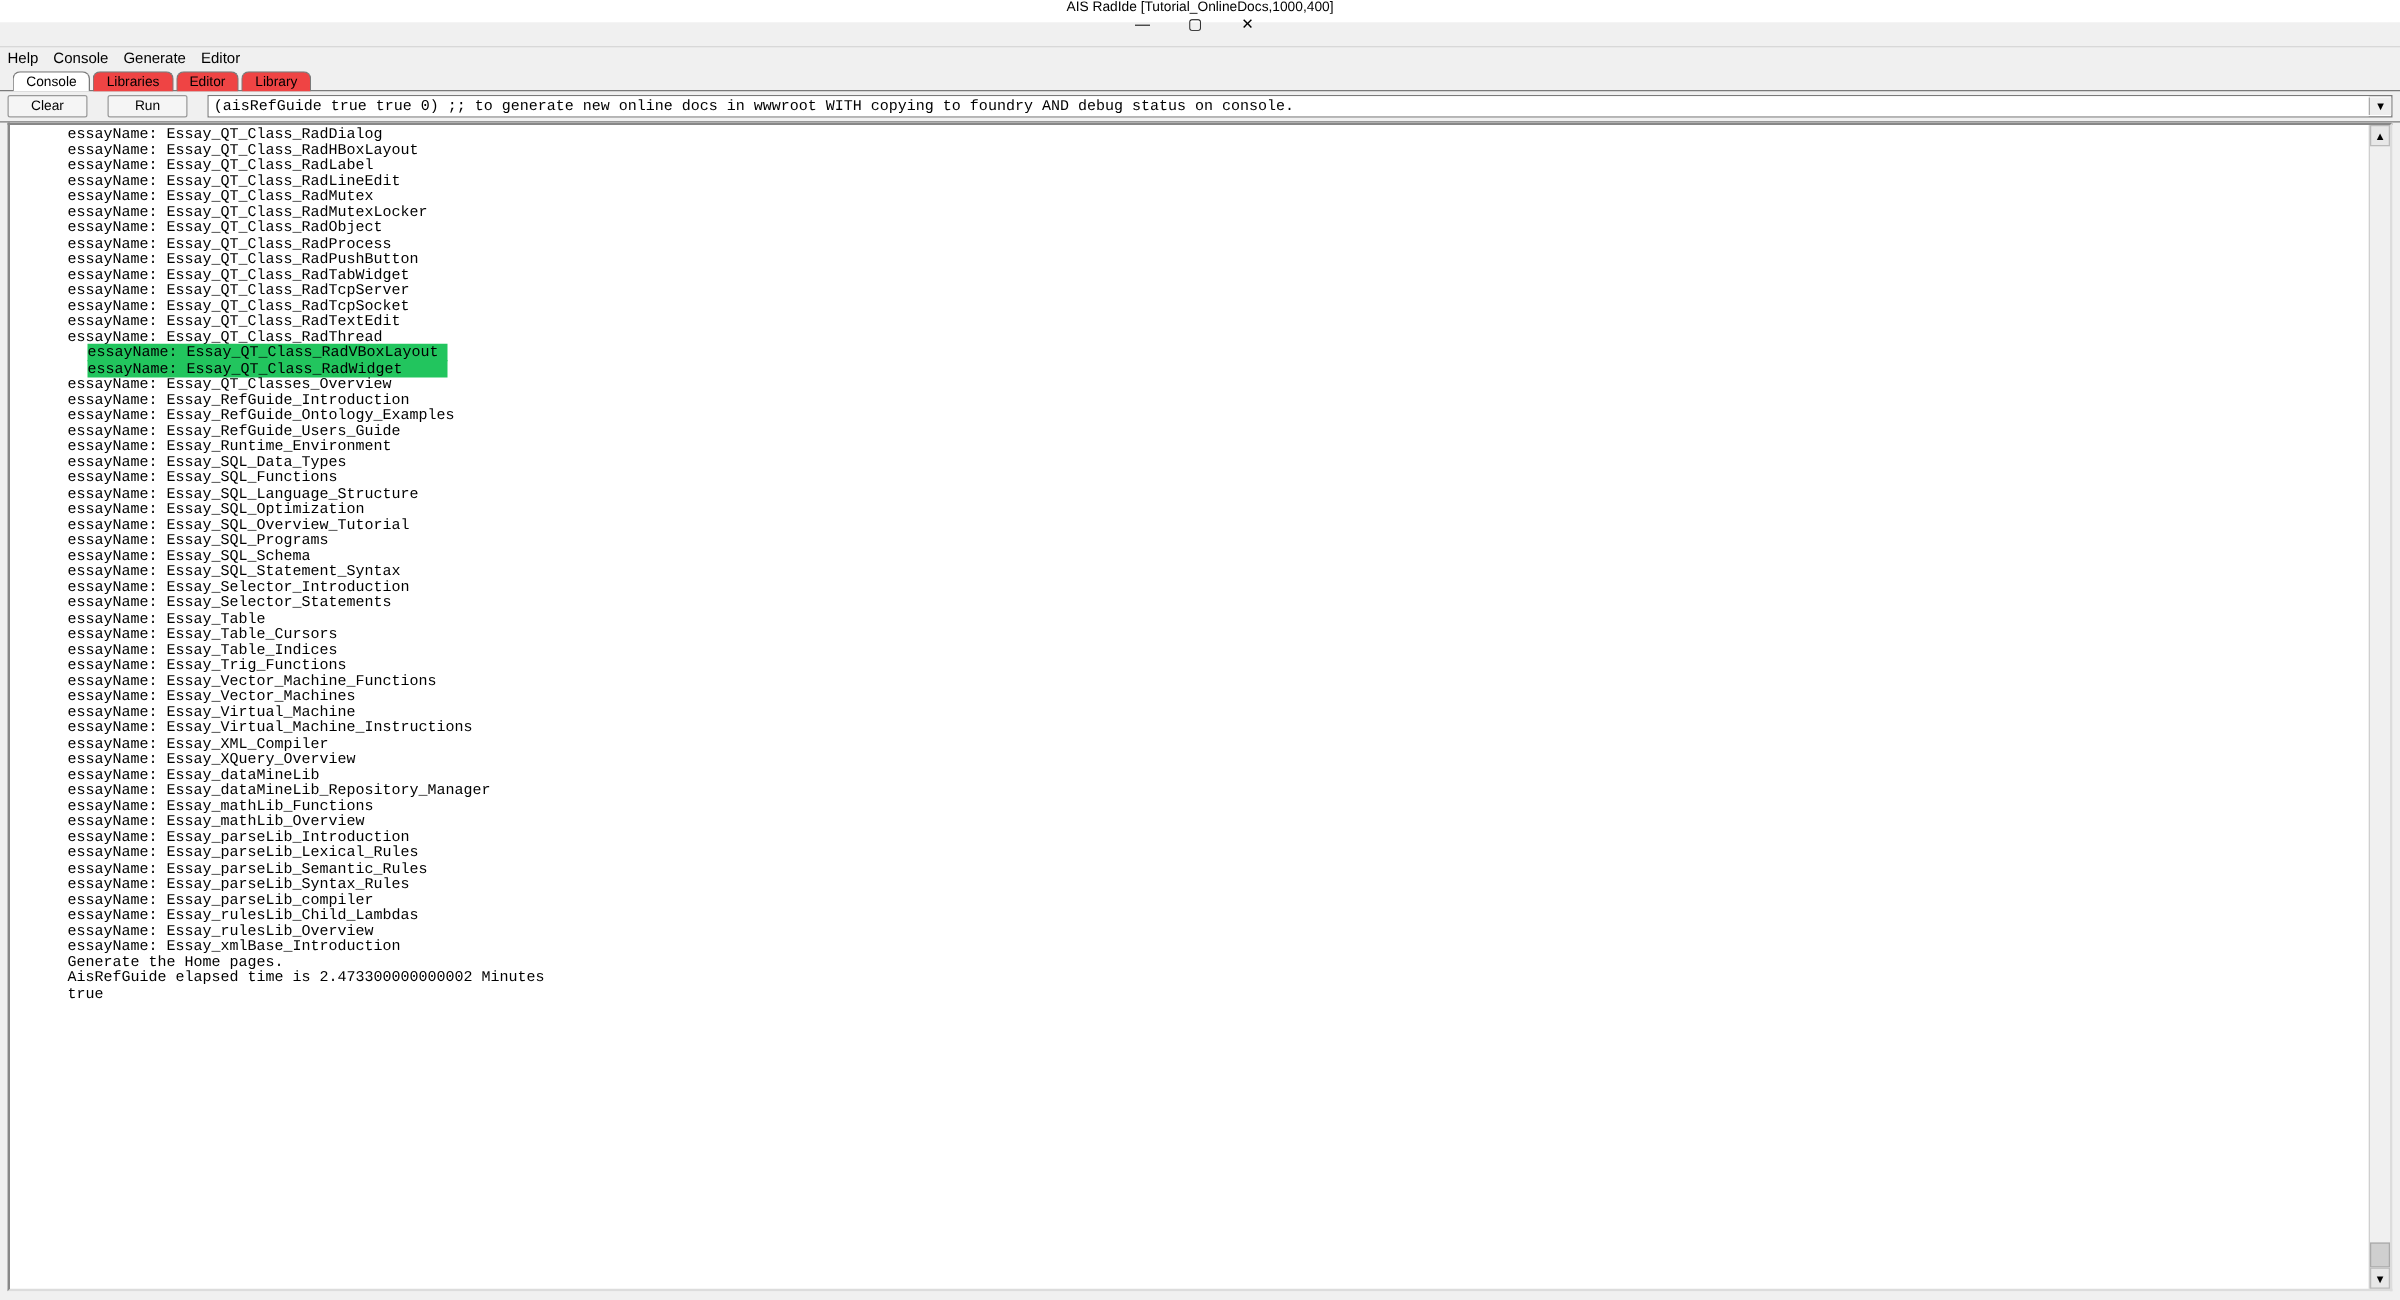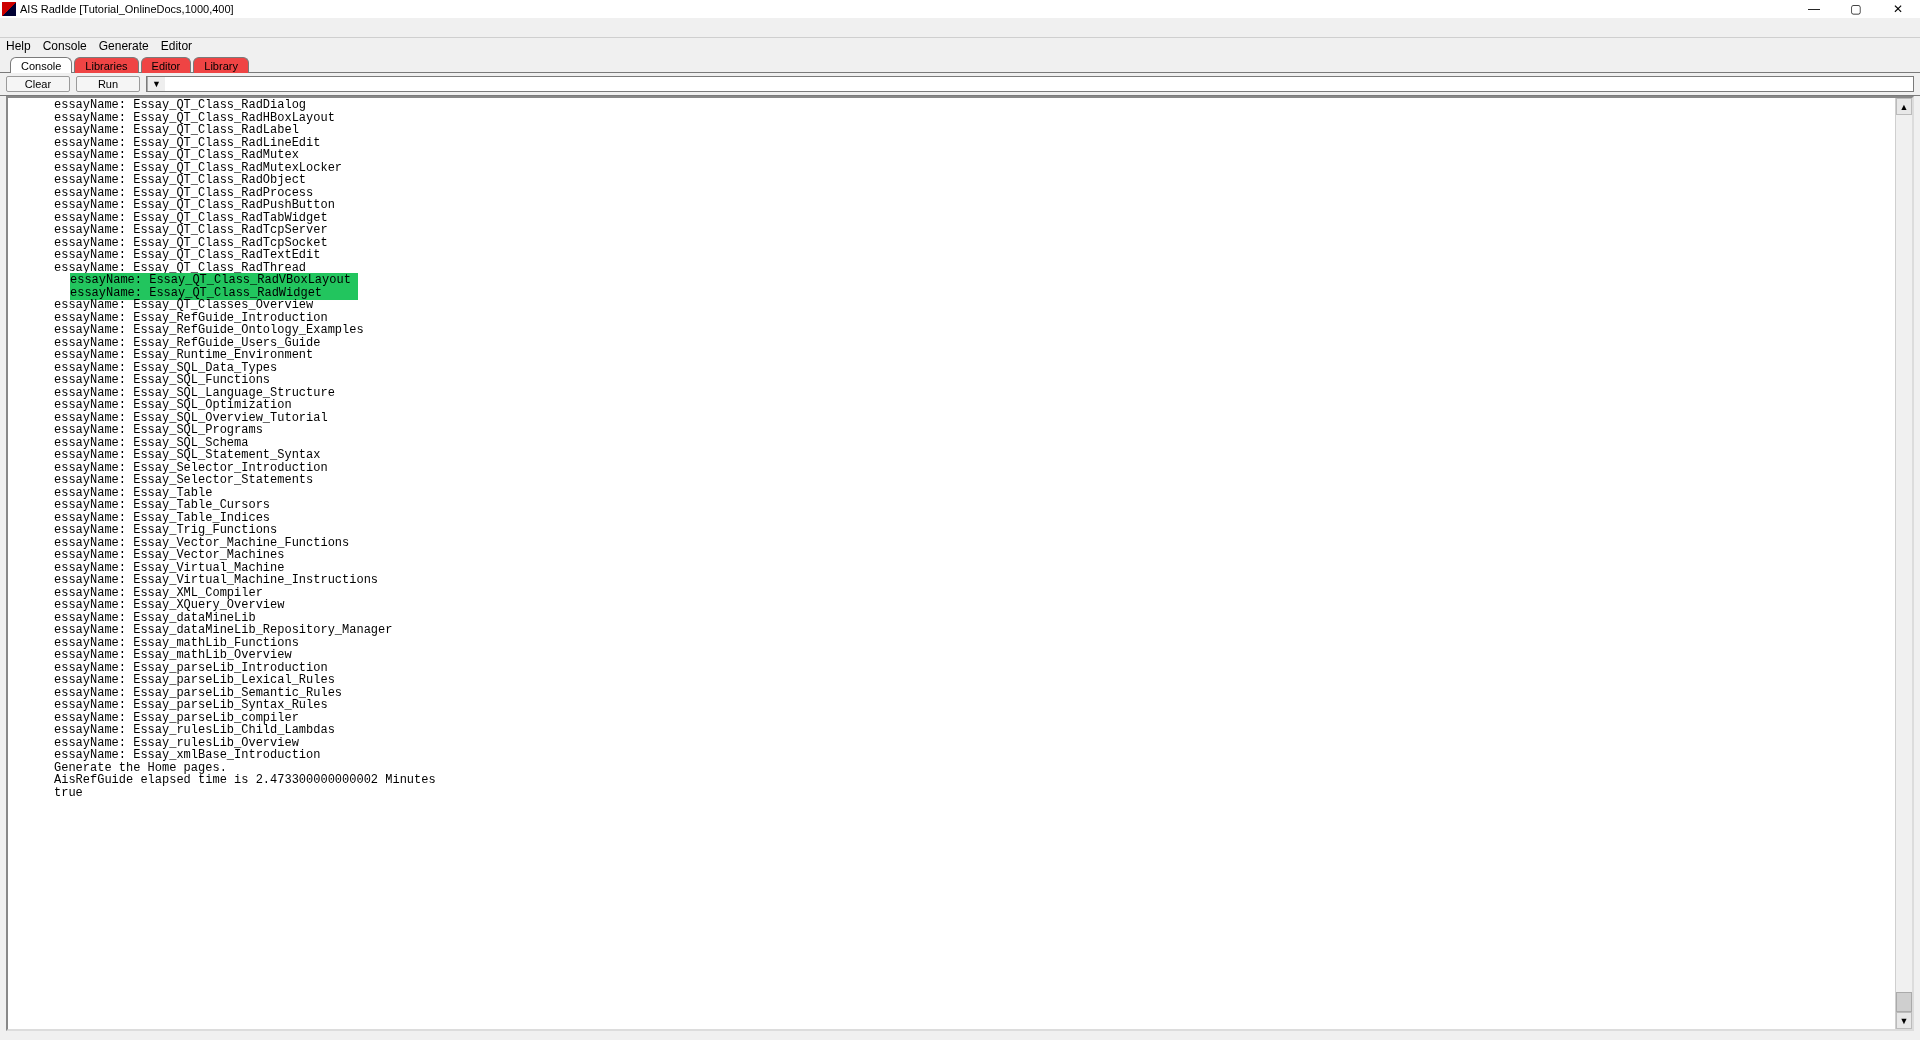--- a/index.html
+++ b/index.html
@@ -11,20 +11,21 @@
   height: 1040px;
   overflow: hidden;
 }
 .titlebar {
   height: 18px;
   background: #ffffff;
   display: flex;
   align-items: center;
   padding: 0 2px;
   font-size: 11px;
+  flex-direction: column;
 }
 .titlebar .app-icon {
   width: 14px; height: 14px;
   background: linear-gradient(135deg,#c00 50%,#003 50%);
   margin-right: 4px;
 }
 .titlebar .title { flex: 0 0 auto; }
 .titlebar .spacer { flex: 1; }
 .titlebar .win-controls { display: flex; gap: 18px; margin-right: 8px; }
 .titlebar .win-controls span { width: 24px; text-align:center; cursor:default; font-size:12px; }
@@ -65,21 +66,21 @@
   background: #ffffff;
   z-index: 2;
 }
 .toolbar {
   display: flex;
   align-items: stretch;
   background: #f0f0f0;
   border-top: 1px solid #7a7a7a;
   border-bottom: 1px solid #7a7a7a;
   padding: 3px 6px;
-  gap: 6px;
+  gap: 16px;
 }
 .toolbar button {
   width: 64px;
   font-size: 11px;
   border: 1px solid #9a9a9a;
   background: #f5f5f5;
   border-radius: 2px;
 }
 .cmd-wrap {
   flex: 1;
@@ -175,20 +176,21 @@
   <div class="tab active">Console</div>
   <div class="tab">Libraries</div>
   <div class="tab">Editor</div>
   <div class="tab">Library</div>
 </div>
 
 <div class="toolbar">
   <button>Clear</button>
   <button>Run</button>
   <div class="cmd-wrap">
+    <input type="text" value="(aisRefGuide true true 0) ;; to generate new online docs in wwwroot WITH copying to foundry AND debug status on console." style="">
     <div class="dd">▼</div>
   </div>
 </div>
 
 <div class="console-wrap">
   <div class="console" id="console">essayName: Essay_QT_Class_RadDialog
 essayName: Essay_QT_Class_RadHBoxLayout
 essayName: Essay_QT_Class_RadLabel
 essayName: Essay_QT_Class_RadLineEdit
 essayName: Essay_QT_Class_RadMutex

